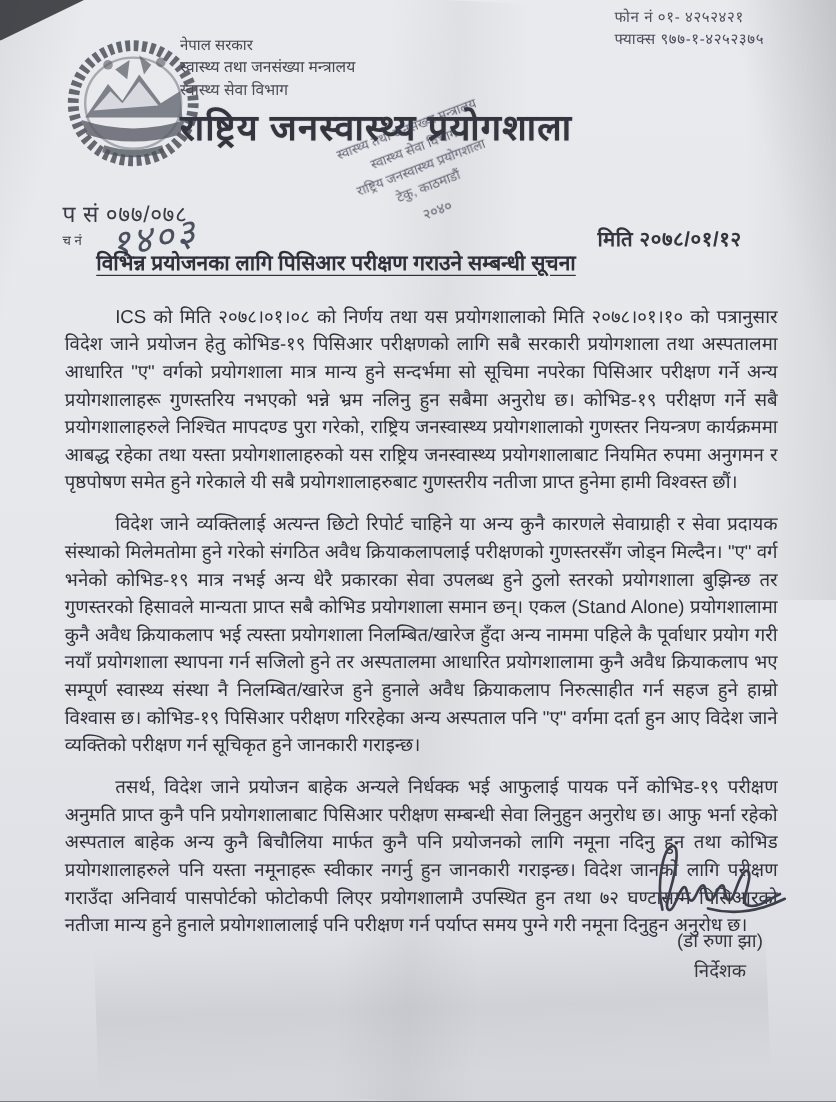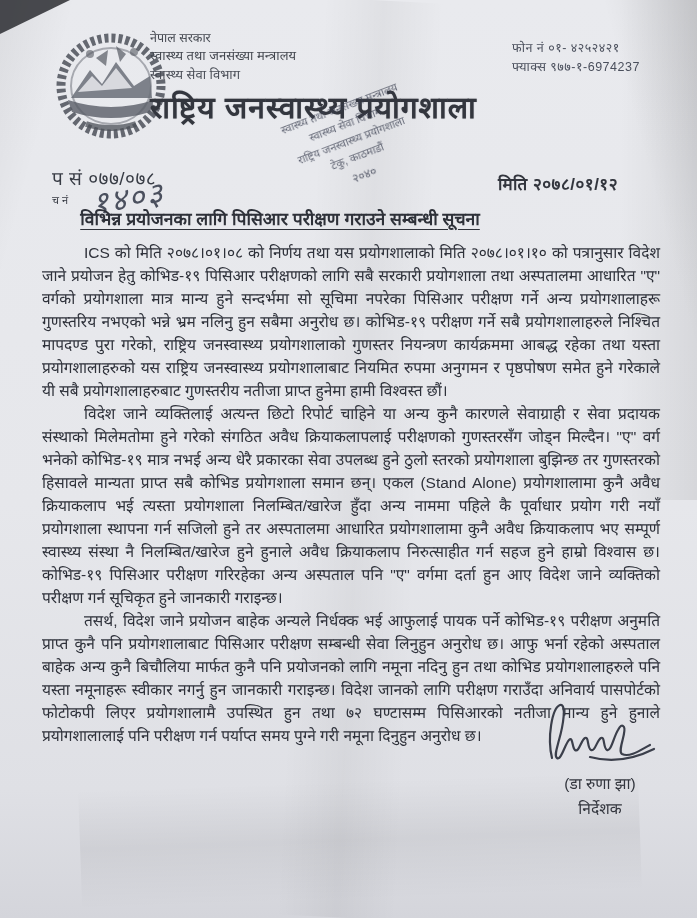--- a/index.html
+++ b/index.html
@@ -24,47 +24,47 @@
     background:linear-gradient(to right,transparent,rgba(0,0,0,0.07));}
 
   
   .emblem{position:absolute;left:50px;top:28px;width:122px;height:116px;}
   .hdr{position:absolute;left:150px;top:30px;width:420px;text-align:left;line-height:1.3;}
   .hdr .l1{font-size:12.5px;color:#43474f;}
   .hdr .l2{font-size:13px;color:#43474f;margin-top:2px;}
   .hdr .l3{font-size:13px;color:#4a4e57;margin-top:2px;}
   .hdr .org{font-size:30px;font-weight:bold;color:#33363e;margin-top:4px;letter-spacing:1px;
     text-shadow:0 0 1px rgba(40,44,52,.35);}
-  .contact{position:absolute;left:512px;top:39px;width:175px;font-size:12.5px;
+  .contact{position:absolute;left:512px;top:5px;width:175px;font-size:12.5px;
     color:#4a4f5c;line-height:1.55;letter-spacing:.5px;}
 
   
   .stamp{position:absolute;left:252px;top:98px;width:200px;text-align:center;
     transform:rotate(-21deg);color:rgba(56,62,80,0.78);line-height:1.55;
     filter:blur(.3px);}
   .stamp .s{font-size:11px;white-space:nowrap;}
   .stamp .s5{font-size:12px;margin-top:2px;}
 
   
   .refno{position:absolute;left:52px;top:165px;font-size:19px;color:#383c45;letter-spacing:.5px;}
   .chalani-label{position:absolute;left:52px;top:192px;font-size:11px;color:#383c45;}
   .chalani-num{position:absolute;left:92px;top:176px;font-size:31px;color:#4b505e;
     transform:rotate(-9deg);letter-spacing:2px;font-style:italic;}
-  .date{position:absolute;left:498px;top:172px;width:190px;font-size:17px;
+  .date{position:absolute;left:498px;top:187px;width:190px;font-size:17px;
     font-weight:bold;color:#33363e;letter-spacing:.5px;}
 
   
   .subject{position:absolute;left:0;top:206px;width:560px;text-align:center;
     font-size:17.5px;font-weight:bold;color:#2e3139;
     text-decoration:underline;text-underline-offset:4px;}
 
   
   .body{position:absolute;left:42px;top:241px;width:618px;
     font-size:15.5px;line-height:23px;text-align:justify;color:#2e313a;}
-  .body p{margin:0;text-indent:42px;}
+  .body p{margin:12px;text-indent:42px;}
 
   
   .sig-svg{position:absolute;left:532px;top:696px;width:130px;height:70px;}
   .sig-name{position:absolute;left:495px;top:772px;width:210px;text-align:center;
     font-size:15.5px;color:#33363e;}
   .sig-title{position:absolute;left:495px;top:797px;width:210px;text-align:center;
     font-size:15.5px;color:#33363e;}
 </style>
 </head>
 <body>
@@ -97,21 +97,21 @@
 
   <div class="hdr">
     <div class="l1">नेपाल सरकार</div>
     <div class="l2">स्वास्थ्य तथा जनसंख्या मन्त्रालय</div>
     <div class="l3">स्वास्थ्य सेवा विभाग</div>
     <div class="org">राष्ट्रिय जनस्वास्थ्य प्रयोगशाला</div>
   </div>
 
   <div class="contact">
     <div>फोन नं ०१- ४२५२४२१</div>
-    <div>फ्याक्स ९७७-१-6974237</div>
+    <div>फ्याक्स ९७७-१-४२५२३७५</div>
   </div>
 
   <div class="stamp">
     <div class="s">स्वास्थ्य तथा जनसंख्या मन्त्रालय</div>
     <div class="s">स्वास्थ्य सेवा विभाग</div>
     <div class="s">राष्ट्रिय जनस्वास्थ्य प्रयोगशाला</div>
     <div class="s">टेकु, काठमाडौं</div>
     <div class="s s5">२०४०</div>
   </div>
 

